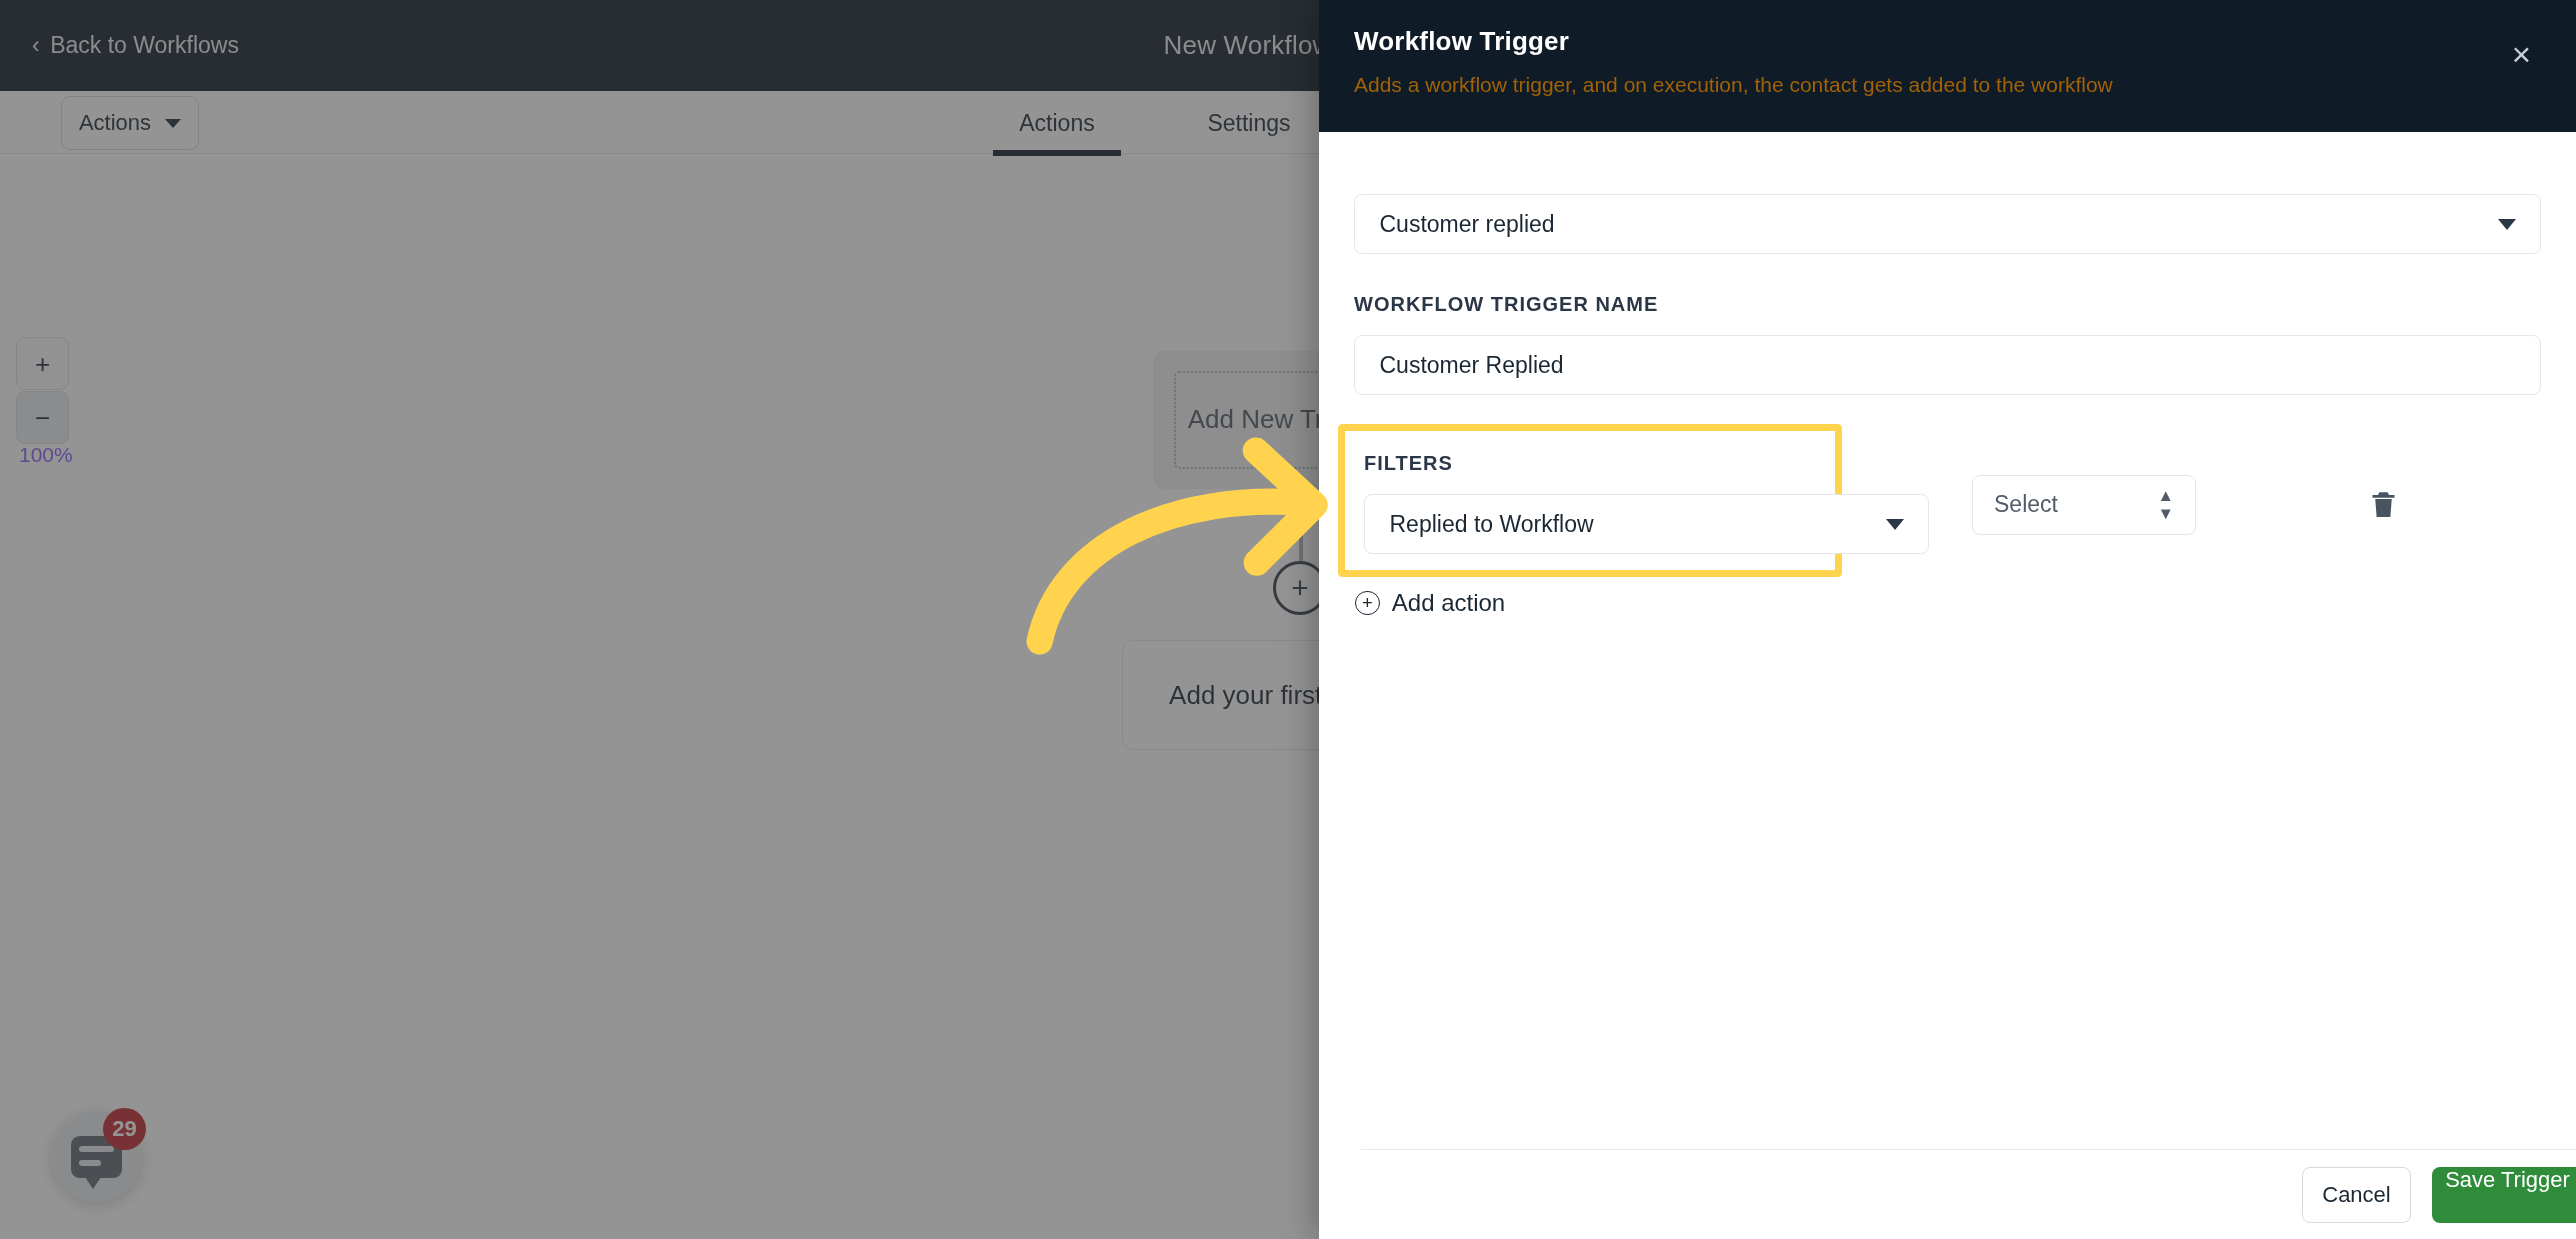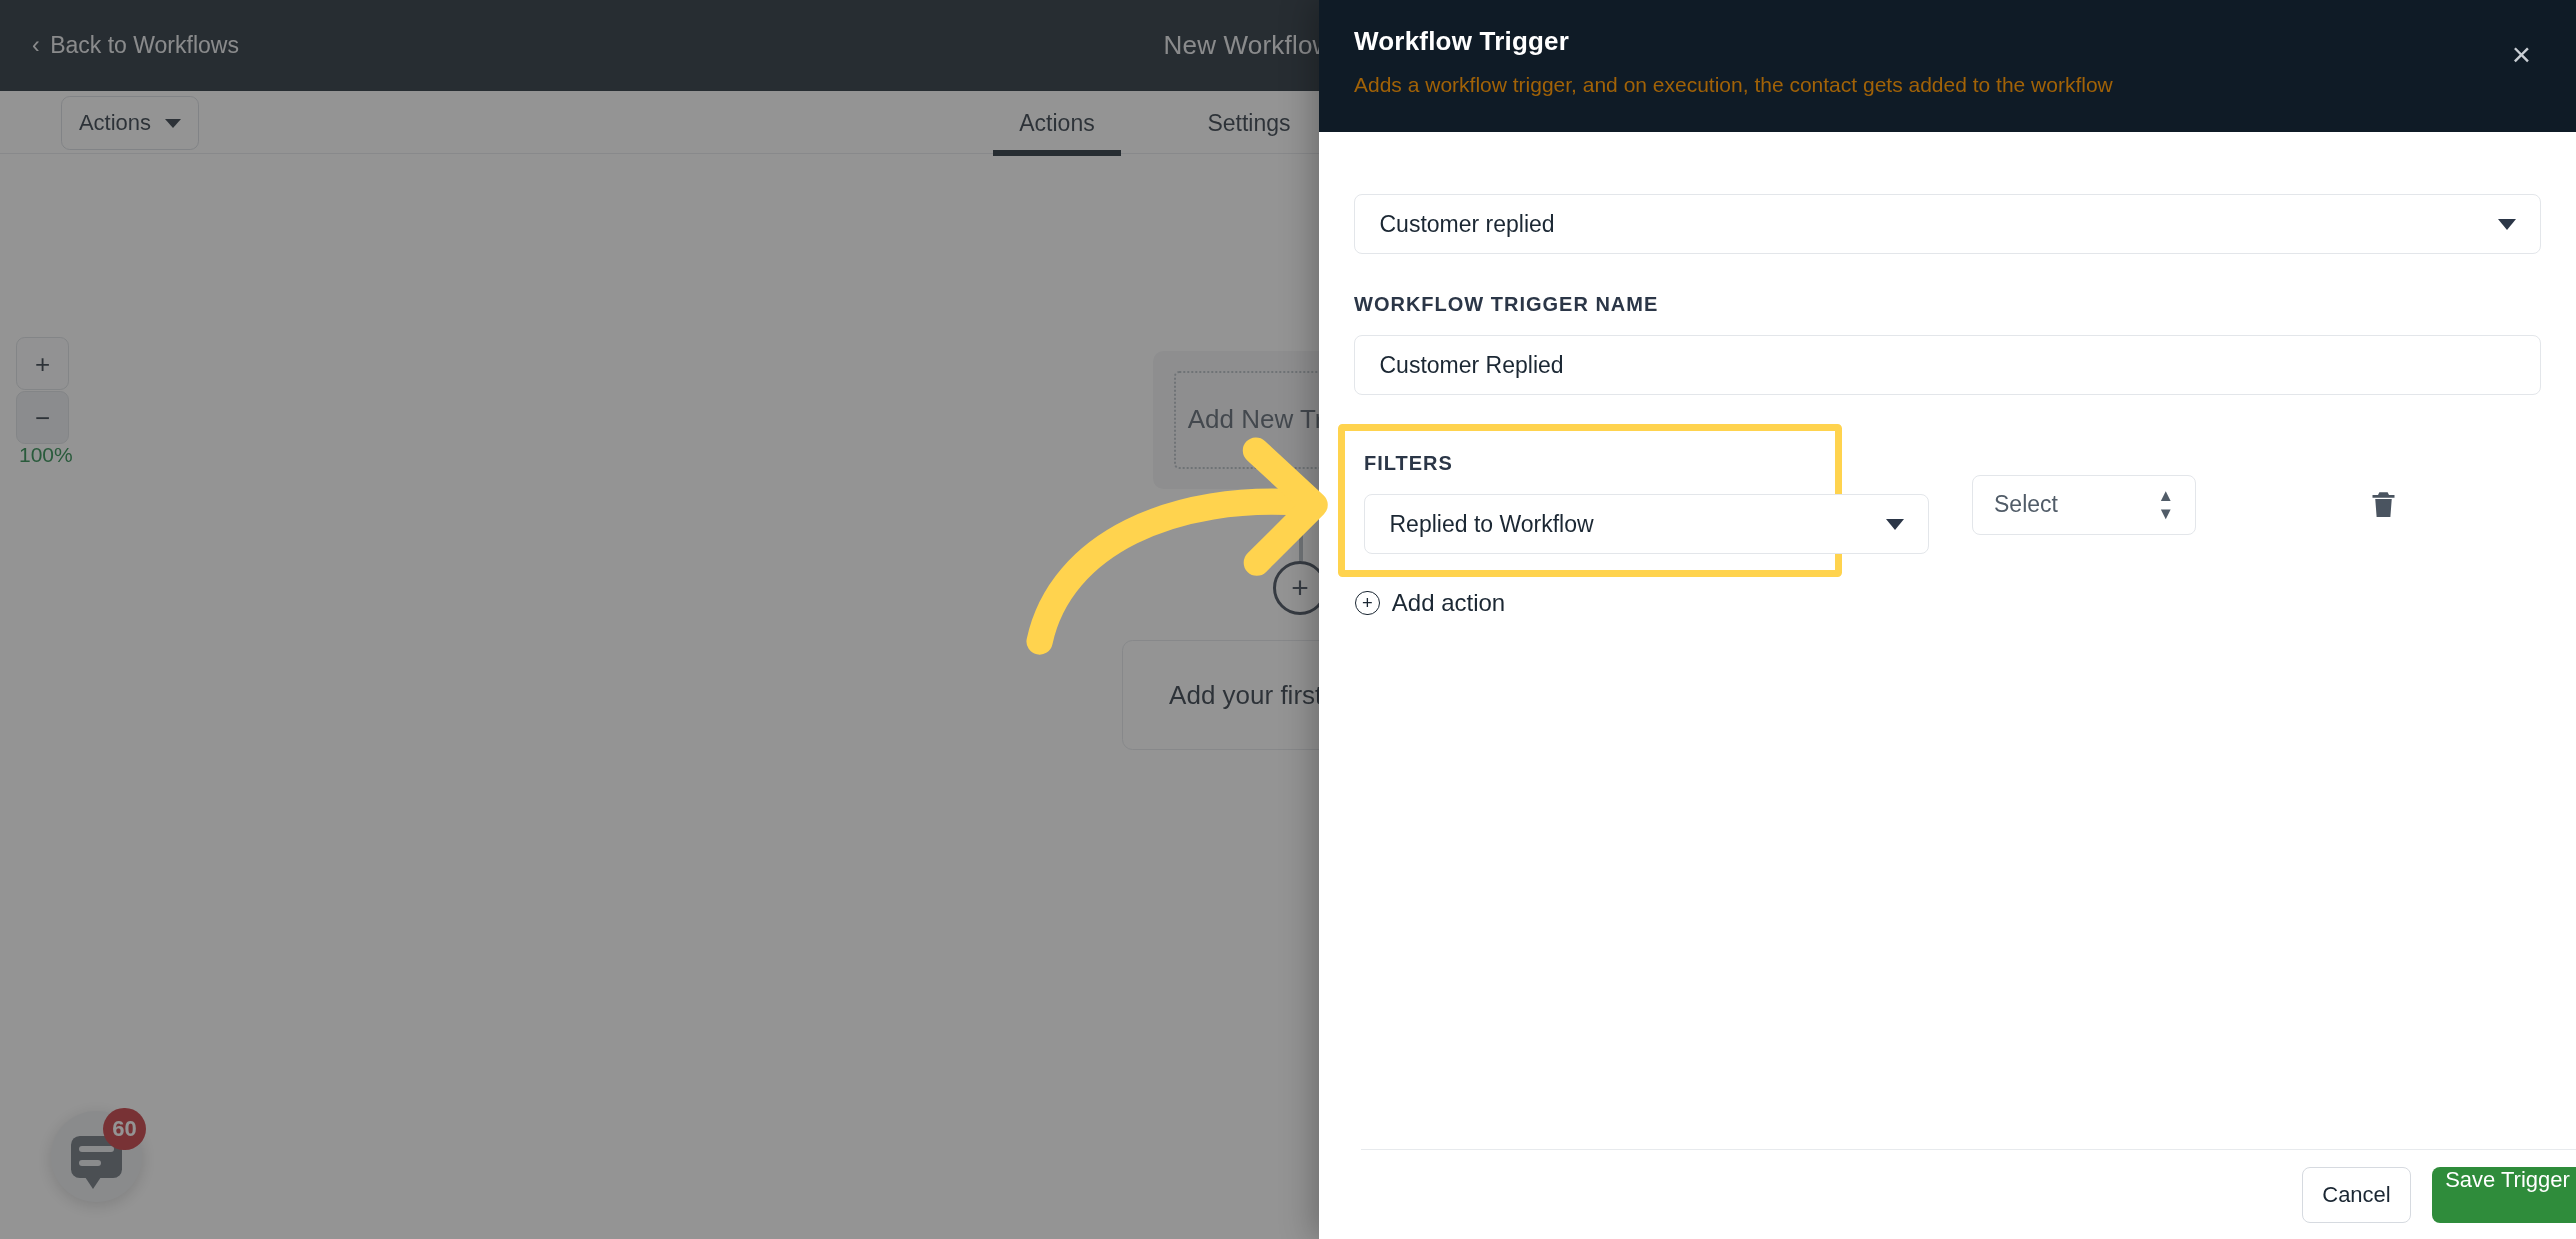--- a/index.html
+++ b/index.html
@@ -65,21 +65,21 @@
     position:absolute; left:16px;
     width:53px; height:53px; border-radius:8.8px;
     border:0.9px solid #d9dde2; background:#fbfbfc;
     display:flex; align-items:center; justify-content:center;
     font-size:26px; color:#1b2733; line-height:1;
   }
   .zoom-plus { top:181px; }
   .zoom-minus { top:235px; background:#eceef1; }
   .zoom-level {
     position:absolute; left:19px; top:287px;
-    font-size:21px; color:#15803d;
+    font-size:21px; color:#8b5cf6;
   }
 
   .node-trigger {
     position:absolute; left:1153px; top:195px;
     width:263px; height:138px; border-radius:10.5px;
     background:#f1f2f4;
     display:flex; align-items:center; justify-content:center;
   }
   .node-trigger-inner {
     width:221px; height:98px;
@@ -305,21 +305,21 @@
 
       <div class="node-action">
         <span>Add your first action</span>
       </div>
 
       <div class="chat-widget">
         <div class="chat-bubble">
           <span class="chat-line l1"></span>
           <span class="chat-line l2"></span>
         </div>
-        <div class="chat-badge">60</div>
+        <div class="chat-badge">29</div>
       </div>
 
     </div>
   </div>
 
   <div class="dim-overlay"></div>
 
   <div class="panel">
 
     <div class="panel-header">

